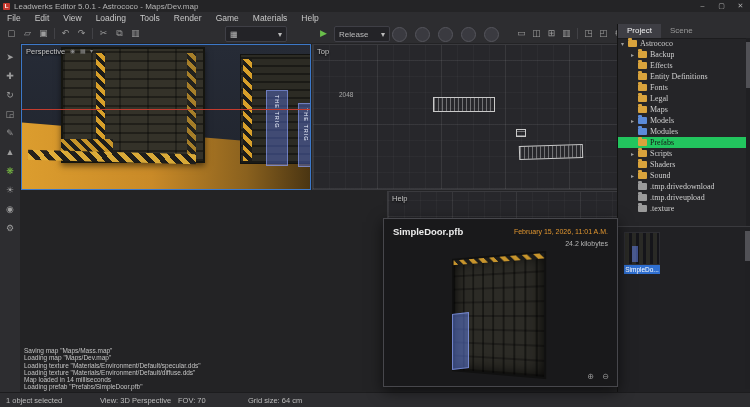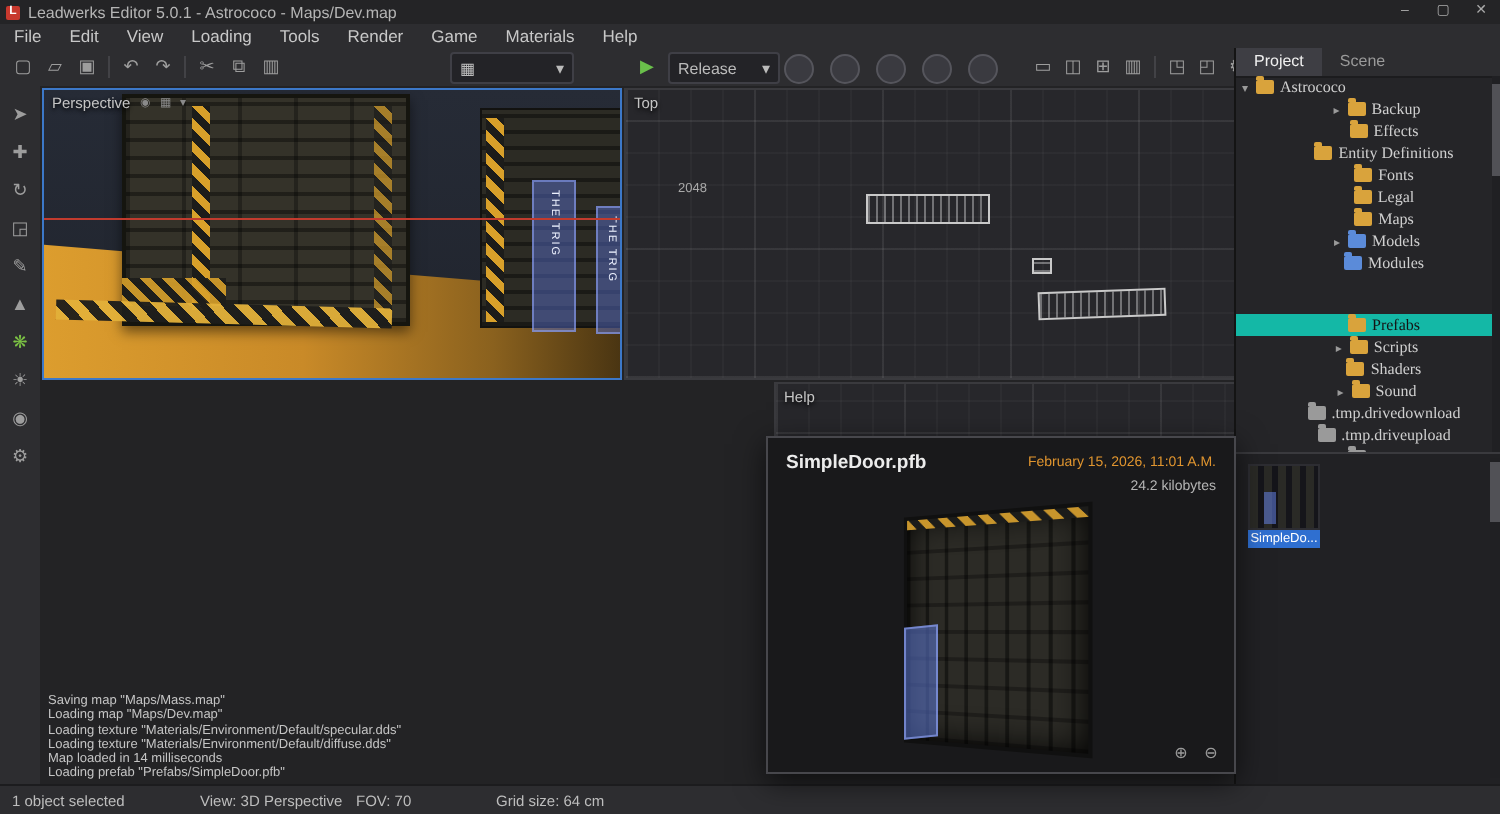--- a/index.html
+++ b/index.html
@@ -97,22 +97,22 @@
   #popup .pops{position:absolute;right:6px;bottom:4px;display:flex;gap:4px;}
   #popup .pops span{width:11px;height:11px;font-size:8px;line-height:11px;text-align:center;color:#9a9a9a;}
   
   #rightpanel{left:617px;top:24px;width:133px;height:368px;background:#252528;border-left:1px solid #141414;}
   #rp-tabs{position:absolute;left:0;top:0;width:133px;height:14px;background:#2d2d30;display:flex;
     font-size:8px;border-bottom:1px solid #1c1c1e;}
   #rp-tabs .tab{padding:0 9px;line-height:14px;color:#9a9a9a;}
   #rp-tabs .tab.active{background:#3e3e44;color:#f0f0f0;text-align:right;}
   #tree{position:absolute;left:0;top:14px;width:128px;height:188px;overflow:hidden;}
   .tree-row{display:flex;align-items:center;height:11px;font-size:8px;color:#cfcfcf;padding-left:3px;font-family:Liberation Serif, serif;}
-  .tree-row.lvl1{padding-left:13px;justify-content:center;}
-  .tree-row.sel{background:#14b8a6;color:#151515;margin-top:20px;}
+  .tree-row.lvl1{padding-left:13px;}
+  .tree-row.sel{background:#22c55e;color:#151515;}
   .tree-row .arr{width:7px;font-size:6px;color:#9a9a9a;flex:none;}
   .tree-row.sel .arr{color:#151515;}
   .folder{width:9px;height:7px;border-radius:1px;position:relative;display:inline-block;
     margin:0 3px 0 0;flex:none;background:#d9a33c;}
   .folder::before{content:"";position:absolute;left:0;top:-2px;width:4px;height:2px;
     border-radius:1px 1px 0 0;background:inherit;}
   .folder.f-blue{background:#5b8bd9;}
   .folder.f-gray{background:#9a9a9a;}
   .tlabel{white-space:nowrap;overflow:hidden;}
   #tree-scroll{position:absolute;right:0;top:14px;width:5px;height:188px;background:#202023;}

